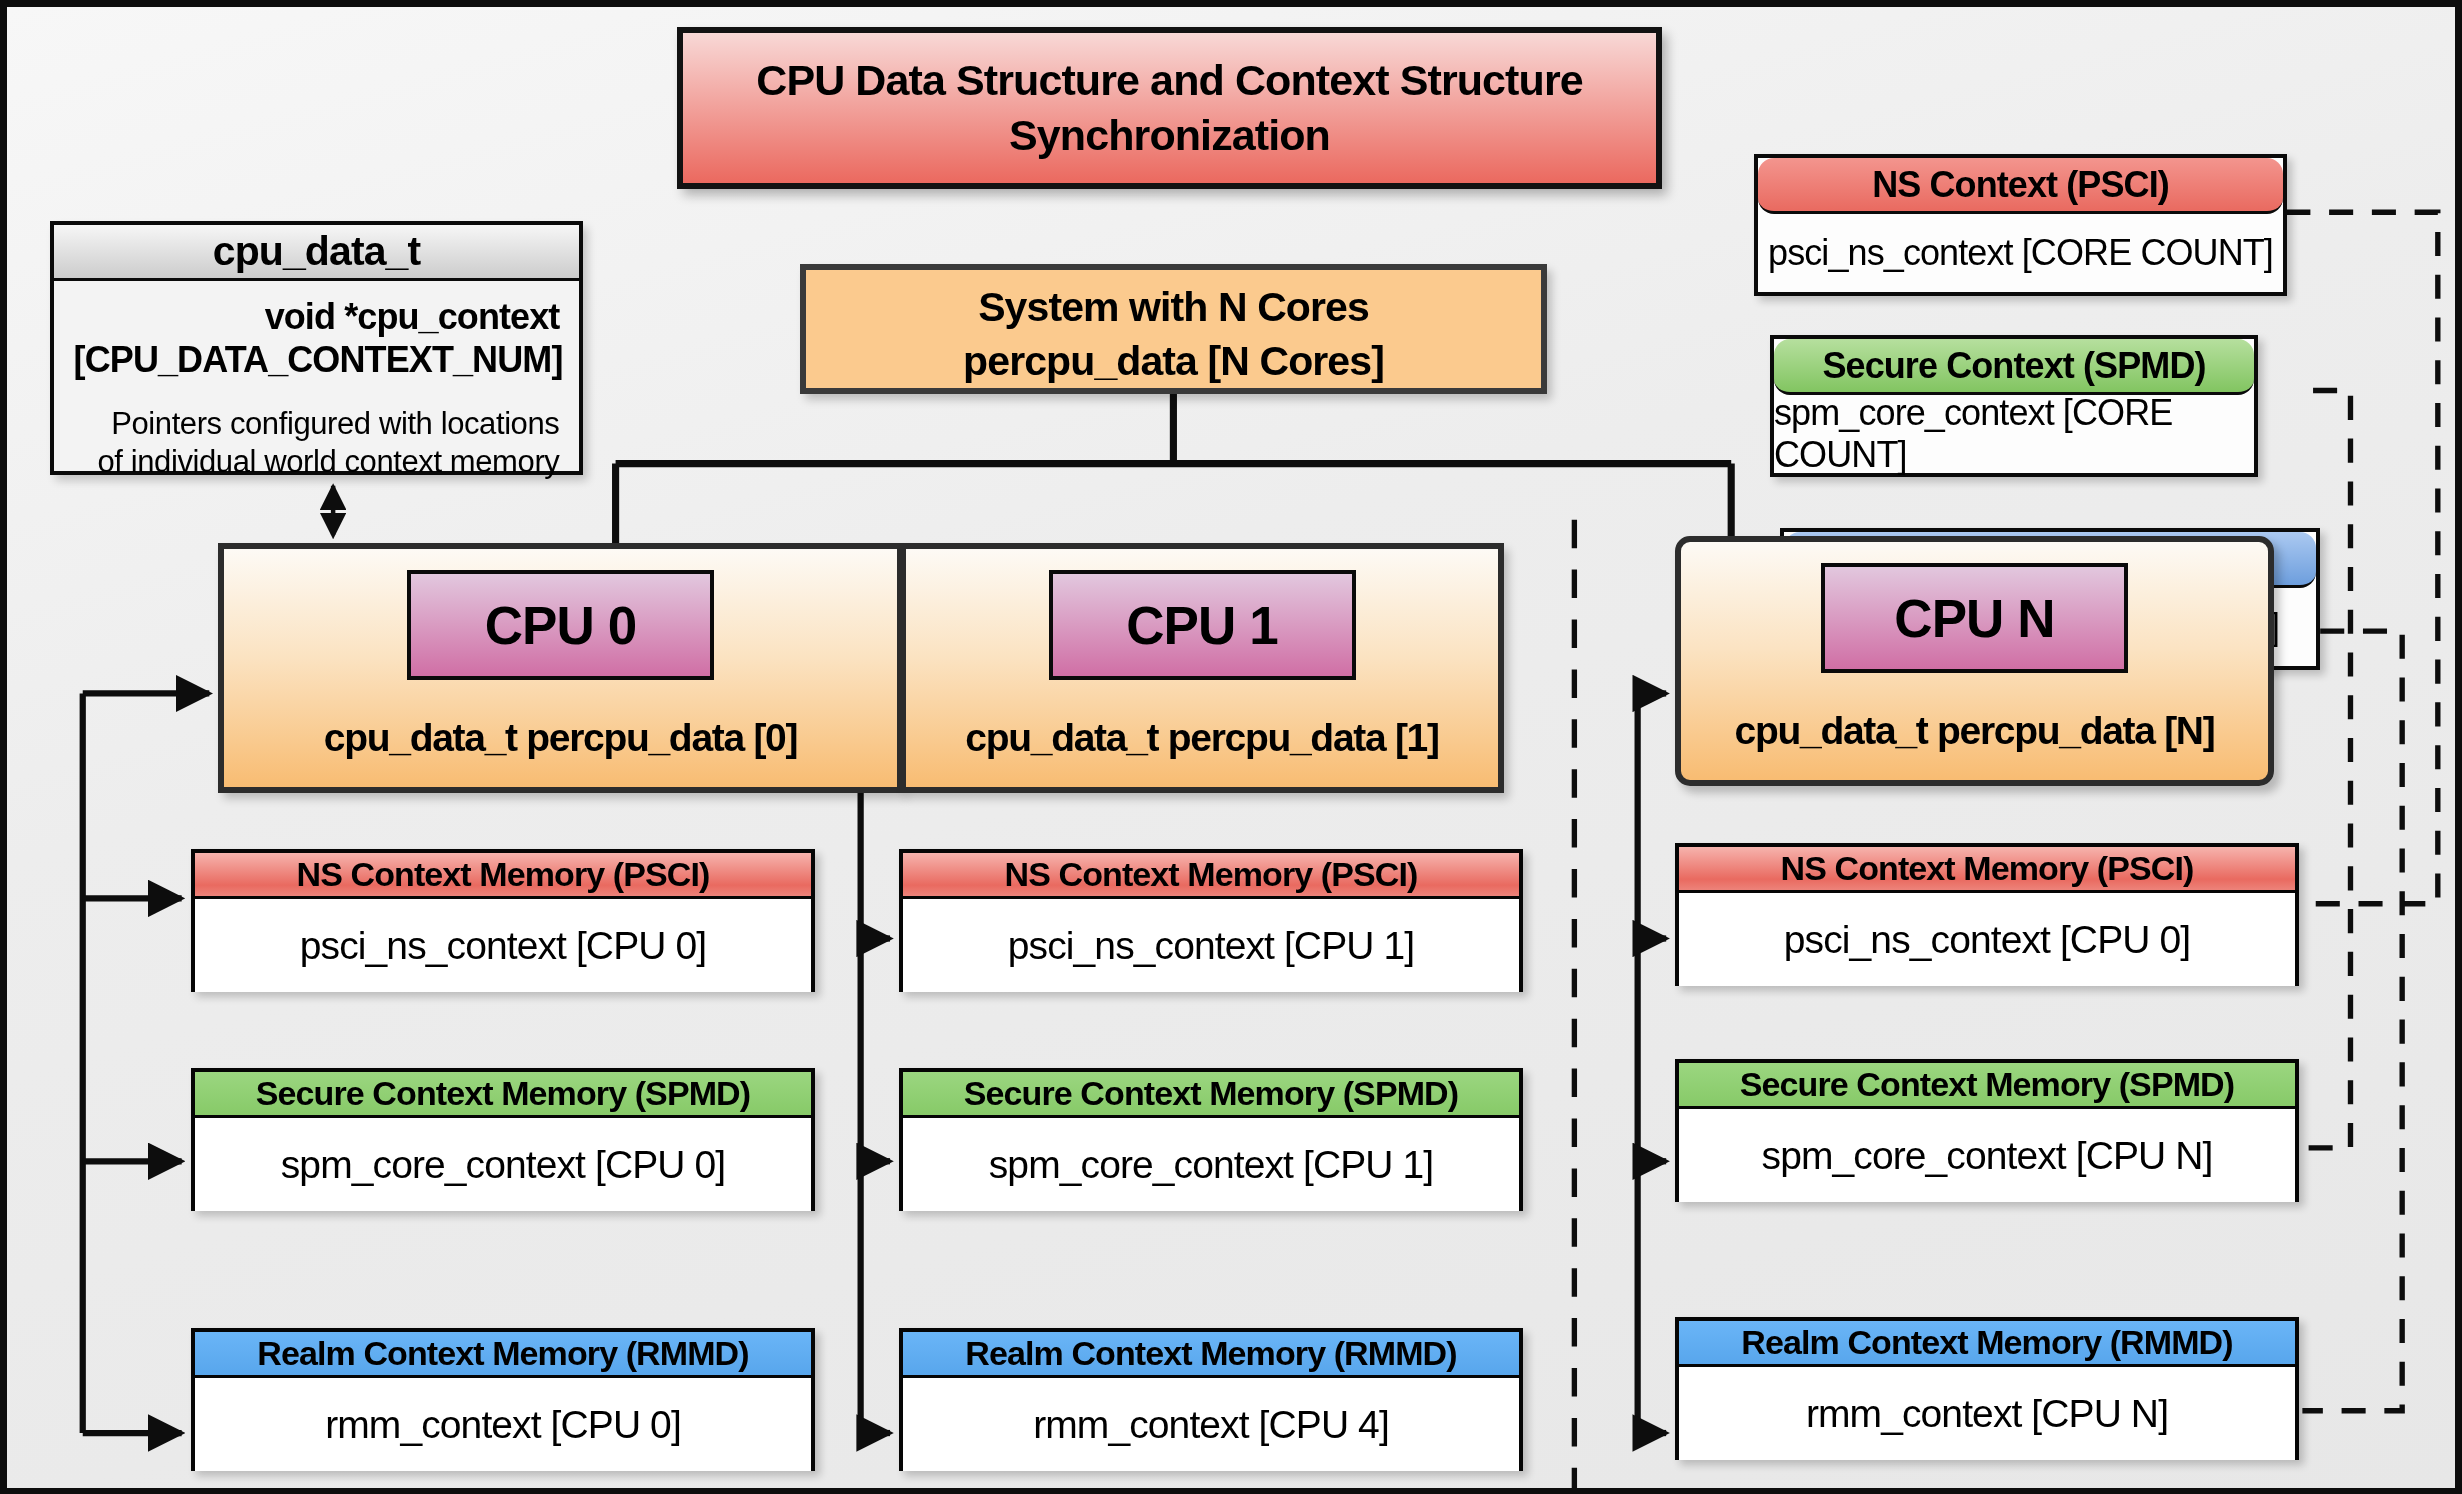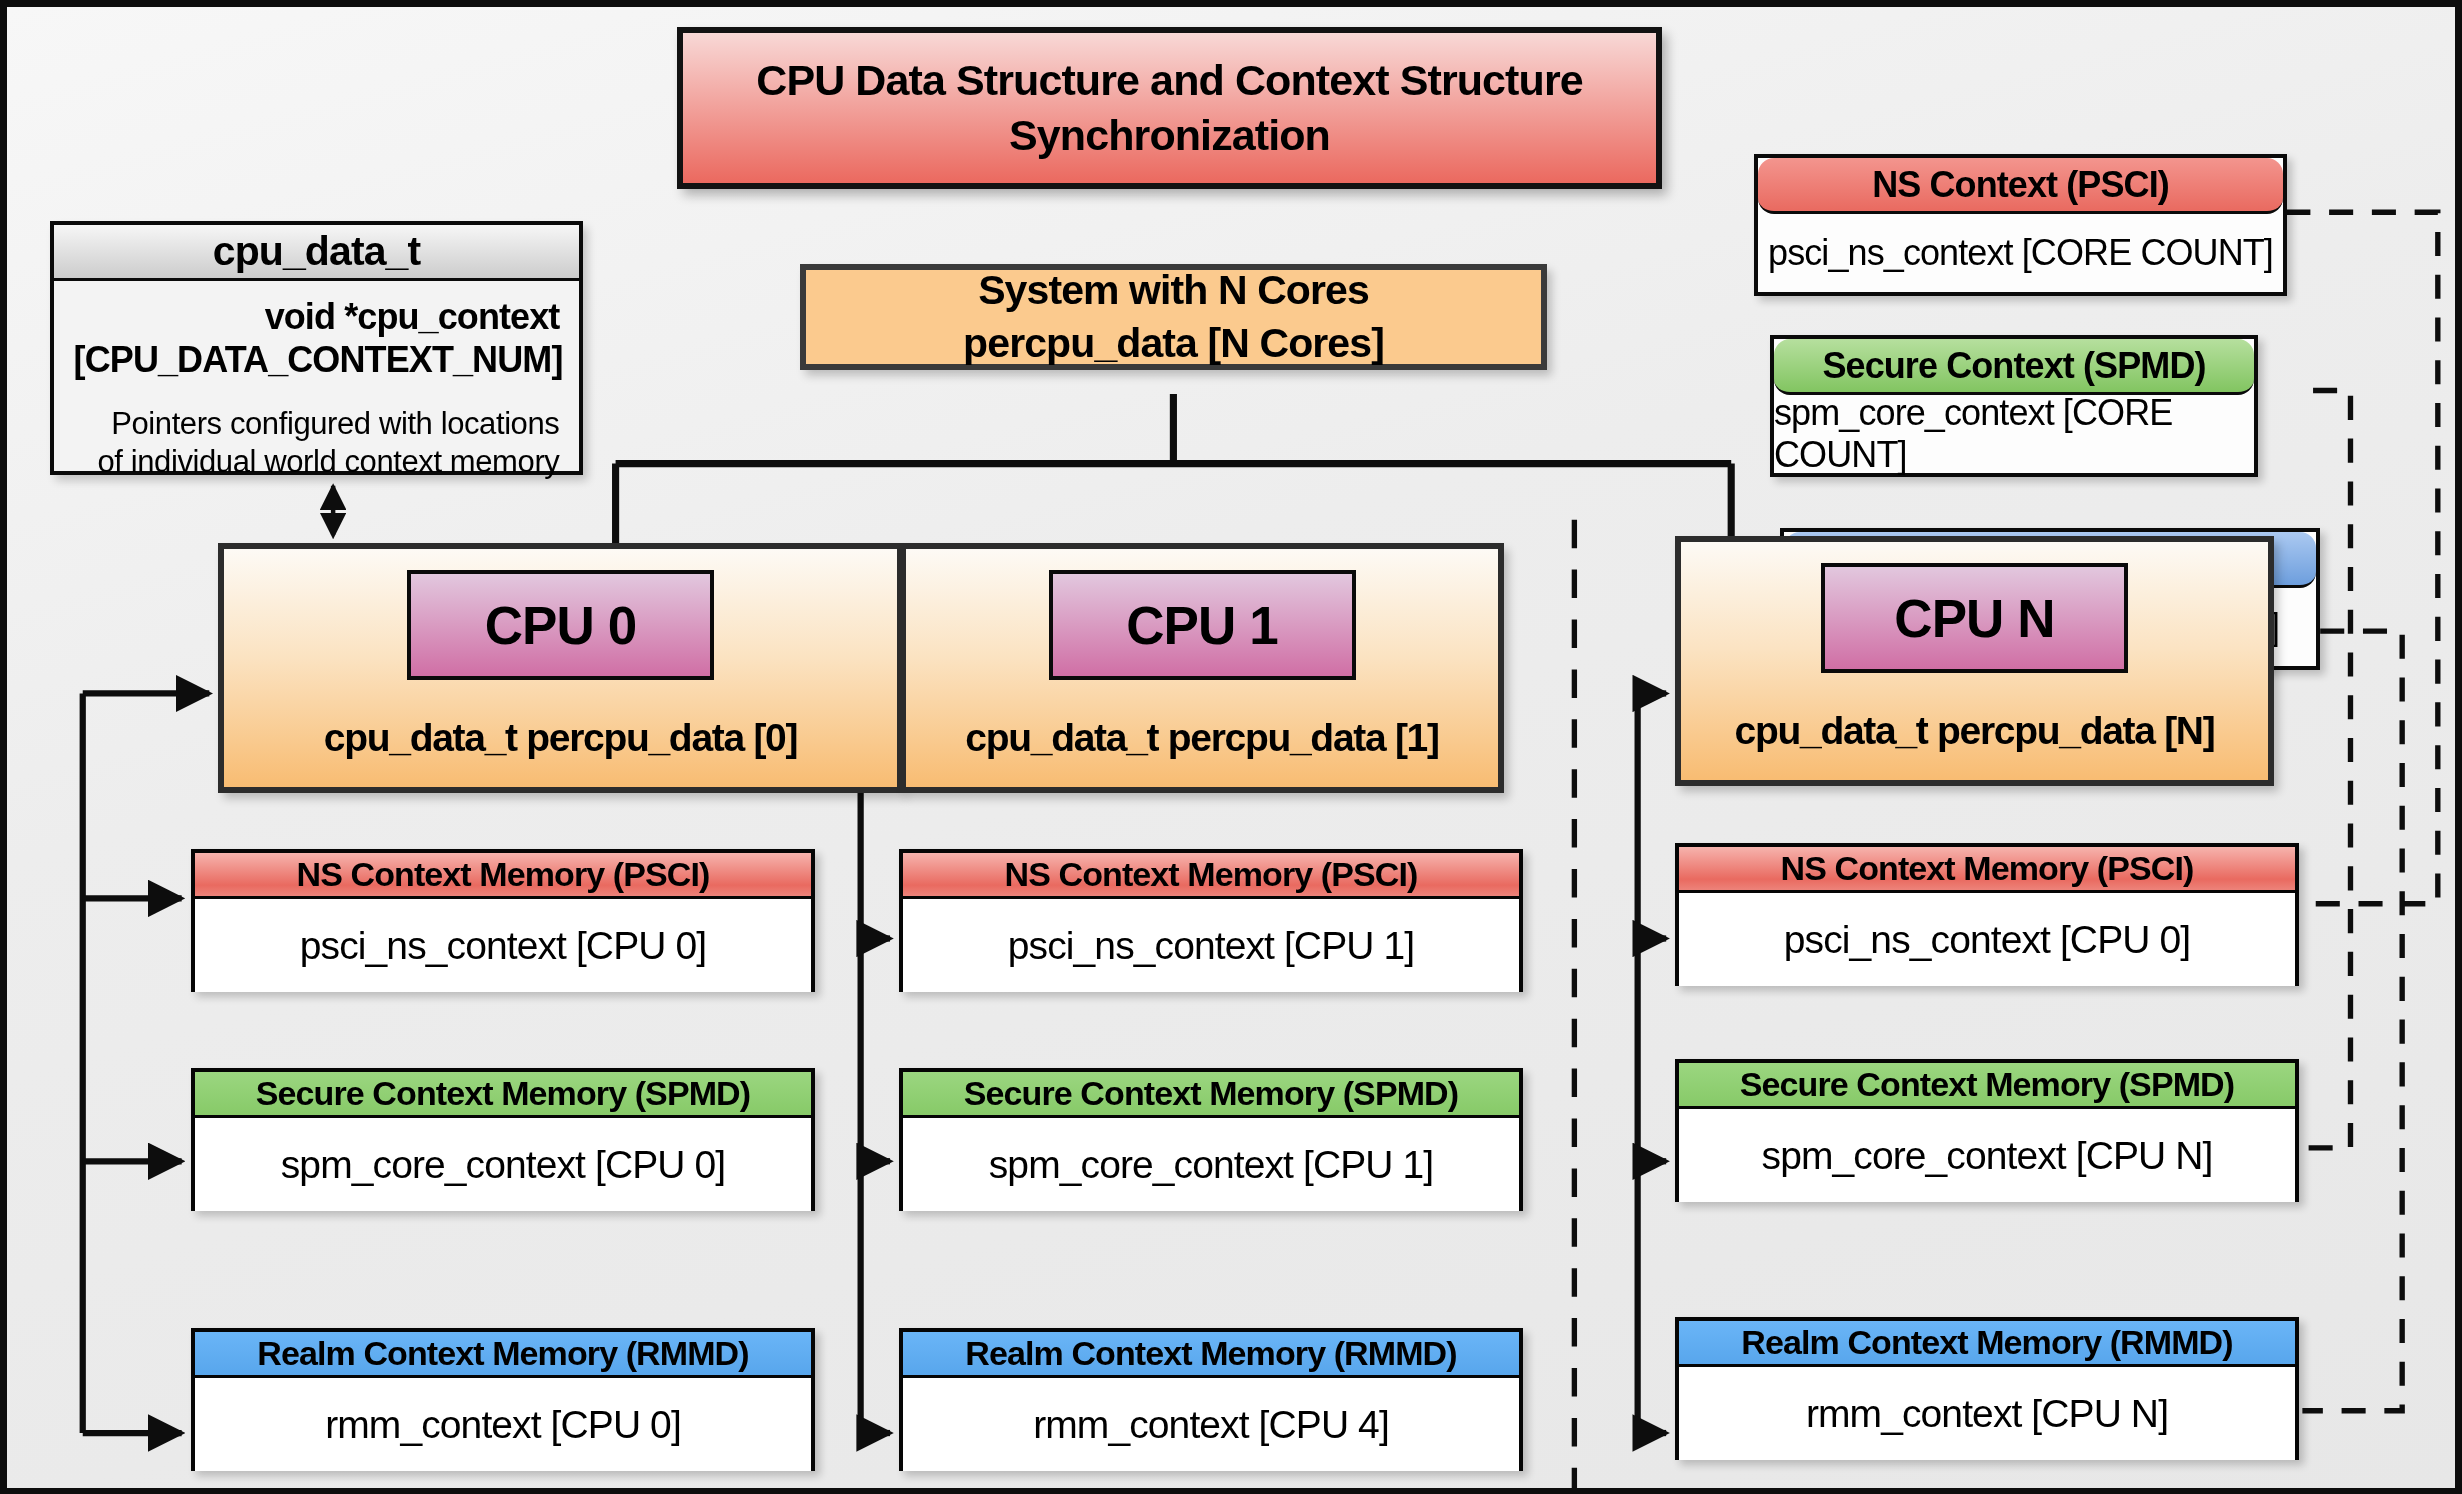--- a/index.html
+++ b/index.html
@@ -31,23 +31,23 @@
     height:53px; border-bottom:3.6px solid #0a0a0a;
     background:linear-gradient(#f6f6f6,#cccccc);
     display:flex; align-items:center; justify-content:center;
     font-weight:bold; font-size:41px; letter-spacing:-0.9px;
   }
   .struct-body{padding:14.3px 19.6px 0 19.6px; font-size:36px; font-weight:bold; letter-spacing:-0.9px; line-height:1.2;}
   .struct-note{padding:23px 19.6px 0 19.6px; font-size:31px; font-weight:normal; letter-spacing:-0.4px; line-height:1.25;}
 
   
   .system-box{
-    left:793px; top:257px; width:747px; height:106px;
+    left:793px; top:257px; width:747px; height:130px;
     background:#fbca8e; border:6.2px solid #3a3a3a; box-shadow:5.3px 6.2px 9px rgba(0,0,0,.22);
-    display:flex; flex-direction:column; align-items:center; justify-content:center;
+    display:flex; flex-direction:column; align-items:center; justify-content:flex-end;
     font-weight:bold; font-size:41px; letter-spacing:-0.9px; line-height:1.3; text-align:center;
   }
 
   
   .legend{border:4.5px solid #0a0a0a; box-shadow:4.5px 5.3px 8px rgba(0,0,0,.2); background:#fdfdfd;}
   .legend .hd{
     height:53px; border-bottom:3.6px solid #0a0a0a;
     display:flex; align-items:center; justify-content:center;
     font-weight:bold; font-size:36px; letter-spacing:-0.9px;border-radius:16px;
   }
@@ -63,21 +63,21 @@
   .legend-realm .hd{background:linear-gradient(#abc9f1,#6d9edd);}
 
   
   .cpu-box{
     background:linear-gradient(#fdfaf5 0%,#fbe3c2 45%,#f8bc72 100%);
     border:6.2px solid #2c2c2c; box-shadow:5.3px 6.2px 9px rgba(0,0,0,.22);
     display:flex; flex-direction:column; align-items:center;
   }
   .cpu0{left:211px; top:536px; width:685px; height:250px;}
   .cpu1{left:893px; top:536px; width:604px; height:250px;}
-  .cpun{left:1668px; top:529px; width:599px; height:250px;}
+  .cpun{left:1668px; top:529px; width:599px; height:250px;border-radius:15px;}
   .cpu-chip{
     margin-top:21.4px; width:299px; height:102px;
     background:linear-gradient(#e2c7de,#d06fa5);
     border:4.5px solid #0a0a0a;
     display:flex; align-items:center; justify-content:center;
     font-weight:bold; font-size:53px; letter-spacing:-0.9px;
   }
   .cpu-dataline{
     flex:1; display:flex; align-items:center; justify-content:center;
     font-weight:bold; font-size:39px; letter-spacing:-1.3px;margin-top:8px;

